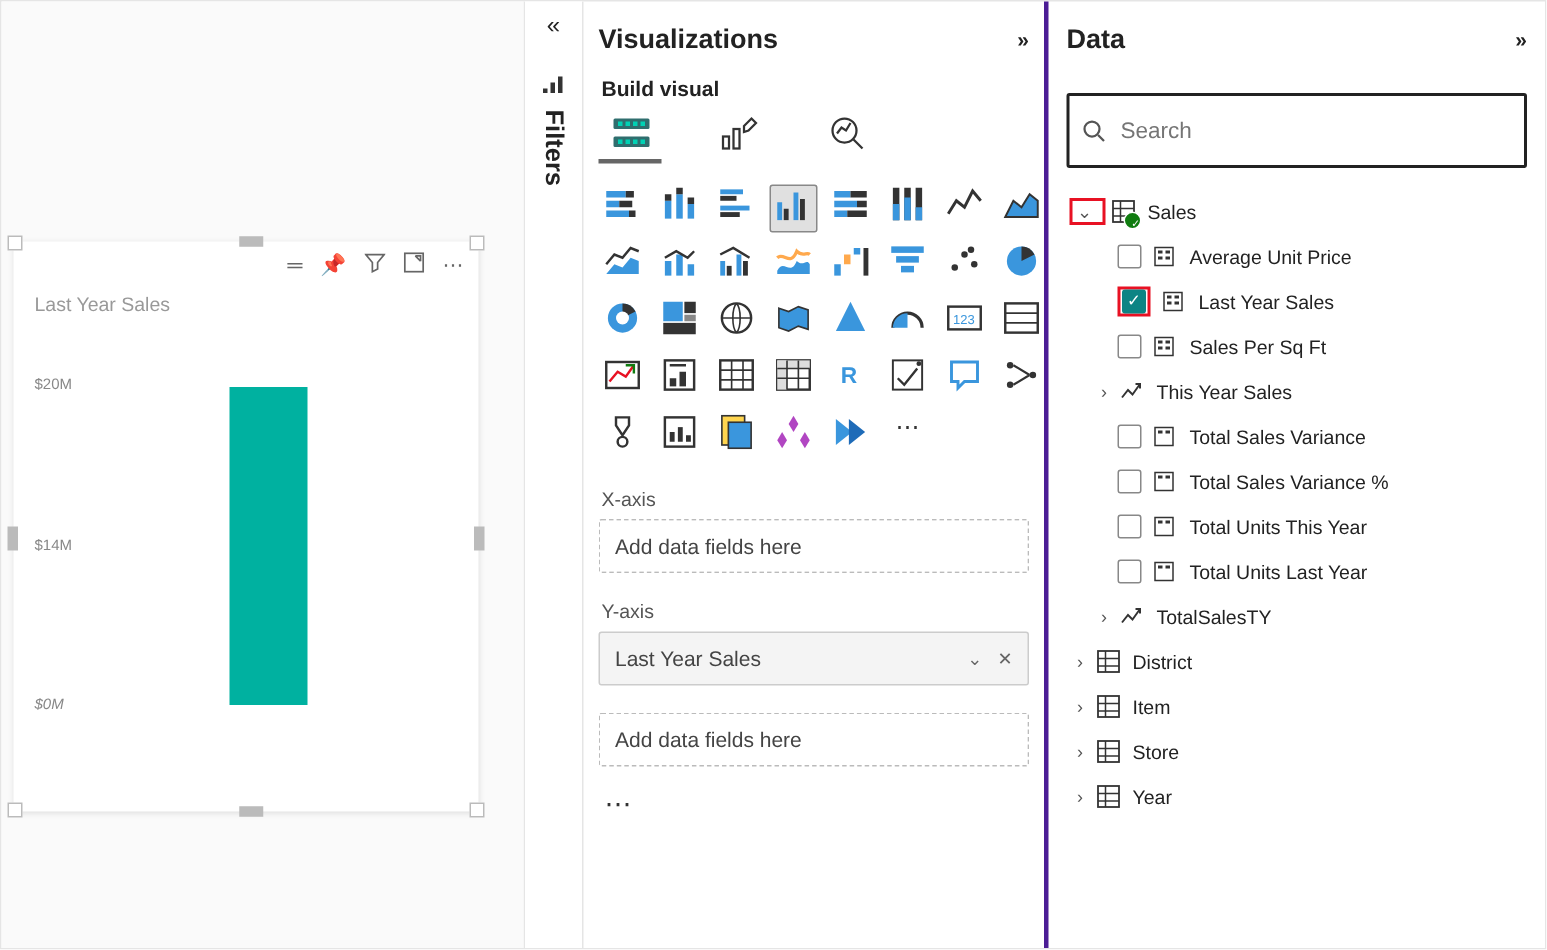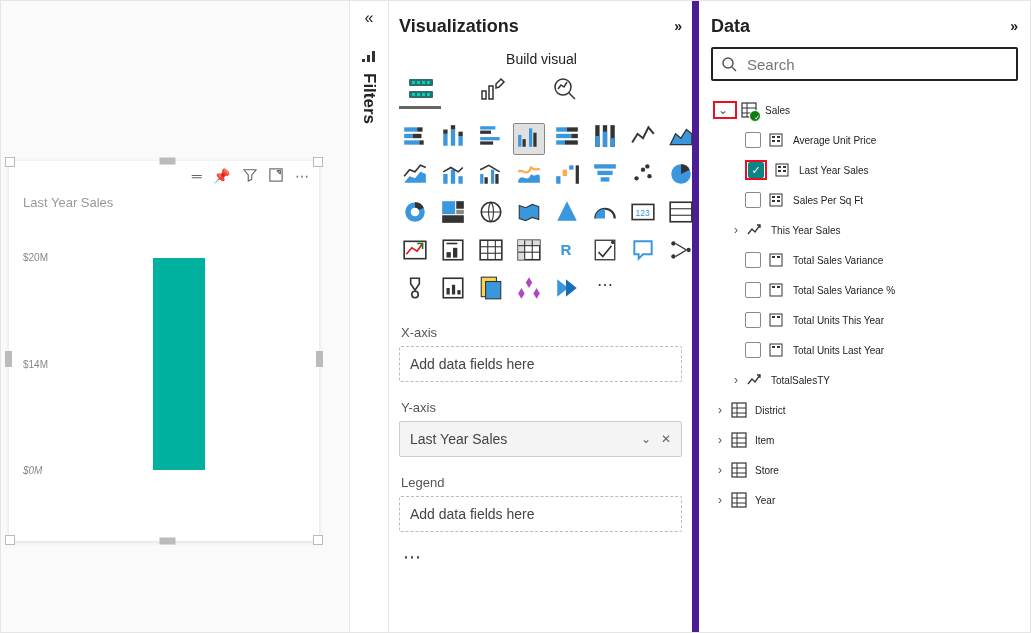--- a/index.html
+++ b/index.html
@@ -2,53 +2,53 @@
 <html><head>
 <meta charset="utf-8">
 <style>
   * { box-sizing: border-box; }
   html, body { margin: 0; padding: 0; font-family: "Segoe UI", Arial, sans-serif; font-size: 14px; color: #222; background: #fff; height: 100%; }
   .app { display: flex; width: 1031px; height: 633px; border: 1px solid #e5e5e5; }
   .canvas-area { width: 348px; background: #fafafa; position: relative; }
   .collapse-strip { width: 40px; border-left: 1px solid #e5e5e5; border-right: 1px solid #e5e5e5; display: flex; flex-direction: column; align-items: center; padding-top: 8px; background: #fff; }
   .collapse-strip .arrow { font-size: 16px; cursor: pointer; margin-bottom: 20px;}
   .collapse-strip .vlabel { writing-mode: vertical-rl; text-orientation: mixed; font-size: 17px; font-weight: 600; }
-  .viz-pane { width: 310px; border-right: 7px solid #4c1d95; display: flex; flex-direction: column; padding: 8px 10px 0 10px; }
+  .viz-pane { width: 310px; border-right: 3px solid #4c1d95; display: flex; flex-direction: column; padding: 8px 10px 0 10px; }
   .data-pane { flex: 1; padding: 8px 12px 0 12px; }
   .pane-header { display: flex; align-items: center; justify-content: space-between; height: 34px;}
   .pane-header h2 { font-size: 18px; font-weight: 600; margin: 0; }
   .pane-header .exp { font-size: 14px; font-weight: 700; cursor: pointer; }
-  .sub-title { font-weight: 400; font-size: 14px; margin: 8px 0 6px 2px; text-align: center; }
+  .sub-title { font-weight: 700; font-size: 14px; margin: 8px 0 6px 2px; }
   .tab-row { display: flex; gap: 40px; padding-left: 6px; position: relative; }
   .tab-btn { display: flex; align-items: center; justify-content: center; width: 32px; height: 32px; cursor: pointer; color:#2c2c2c; }
   .tab-underline { position: absolute; bottom: -4px; left: 0; height: 3px; width: 42px; background: #666; }
   .viz-grid { display: grid; grid-template-columns: repeat(8, 32px); gap: 6px 6px; margin-top: 18px; }
   .viz-cell { width: 32px; height: 32px; display: flex; align-items: flex-start; justify-content: center; cursor: pointer; border-radius: 2px; }
   .viz-cell.selected { background: #e0e0e0; border: 1px solid #888; }
   .viz-cell svg { width: 26px; height: 26px; }
   .field-section { margin-top: 18px; }
   .field-label { font-size: 13px; color: #555; margin: 0 0 6px 2px; }
   .field-well { border: 1px dashed #bbb; border-radius: 2px; padding: 9px 10px; font-size: 14px; color: #444; background: #fff; }
   .field-well.filled { border: 1px solid #ccc; background: #f4f4f4; display:flex; align-items:center; justify-content: space-between; border-style: solid;}
   .field-well.filled .pill-text { flex:1; }
   .field-well.filled .icons { display:flex; gap:10px; color:#666; font-size:12px;}
   .ellipsis-row { font-size: 18px; color: #333; padding: 14px 4px; letter-spacing: 2px; }
-  .search-box { display:flex; align-items:center; border:2px solid #222; border-radius:2px; height:34px; padding:0 8px; margin-top:4px; }
+  .search-box { display:flex; align-items:center; border:2px solid #222; border-radius:2px; height:50px; padding:0 8px; margin-top:19px; }
   .search-box svg { width:16px; height:16px; margin-right:8px; }
   .search-box input { border:none; outline:none; font-size:15px; flex:1; color:#555; }
   .tree { margin-top: 14px; }
   .tree-row { display:flex; align-items:center; height:30px; padding-left:2px; cursor:pointer; }
   .tree-row.lvl1 { padding-left: 18px; }
   .tree-row.lvl2 { padding-left: 34px; }
   .chev { width:14px; display:inline-flex; justify-content:center; font-size:12px; color:#555; margin-right:4px;}
   .cbx { width:16px; height:16px; border:1px solid #888; border-radius:2px; margin-right:8px; display:inline-flex; align-items:center; justify-content:center; flex-shrink:0;}
   .cbx.checked { background:#0d8484; border-color:#0d8484; }
   .cbx.checked::after { content:"✓"; color:#fff; font-size:11px; line-height:1; }
   .ticon { width:16px; margin-right:8px; display:inline-flex; color:#333; }
-  .tlabel { font-size:10px; color:#222; }
+  .tlabel { font-size:13px; color:#222; }
   .red-box { border:2px solid #e81123; padding:0px 1px; display:inline-flex; align-items:center; justify-content:center;}
   .badge { position:relative; }
   .badge::after { content:""; position:absolute; right:-4px; bottom:-4px; width:10px; height:10px; background:#107c10; border-radius:50%; border:1px solid #fff;}
   .badge::before { content:"✓"; position:absolute; right:-3px; bottom:-4px; z-index:2; color:#fff; font-size:7px; }
   
   .chart-card { position:absolute; left:8px; top:160px; width:310px; height:380px; background:#fff; box-shadow:0 1px 4px rgba(0,0,0,0.12); }
   .chart-toolbar { display:flex; justify-content:flex-end; align-items:center; height:30px; gap:12px; padding-right:10px; color:#666; }
   .chart-toolbar span { font-size:14px; cursor:pointer; }
   .chart-title { font-size:13px; color:#999; padding:4px 0 8px 14px; }
   .chart-body { position:relative; height:280px; margin:0 14px; }
@@ -430,21 +430,20 @@
       <div class="field-label">Y-axis</div>
       <div class="field-well filled">
         <span class="pill-text">Last Year Sales</span>
         <span class="icons">
           <span>⌄</span>
           <span>✕</span>
         </span>
       </div>
     </div>
     <div class="field-section">
-      <div class="field-label">Legend</div>
       <div class="field-well">Add data fields here</div>
     </div>
     <div class="ellipsis-row">⋯</div>
   </div>
 
   <div class="data-pane">
     <div class="pane-header">
       <h2>Data</h2>
       <span class="exp">»</span>
     </div>

